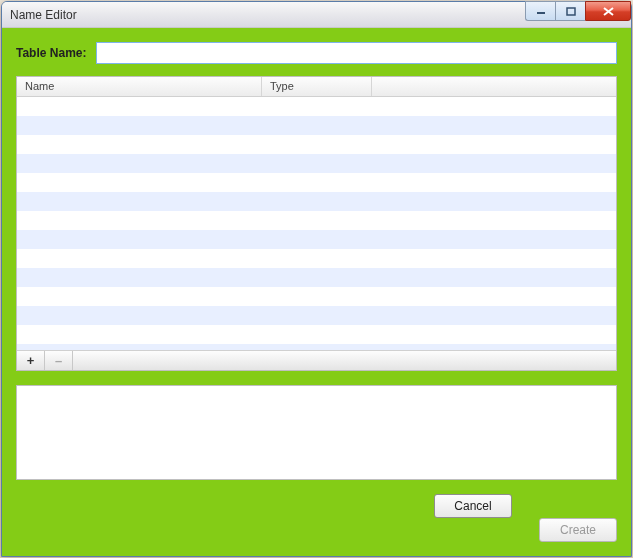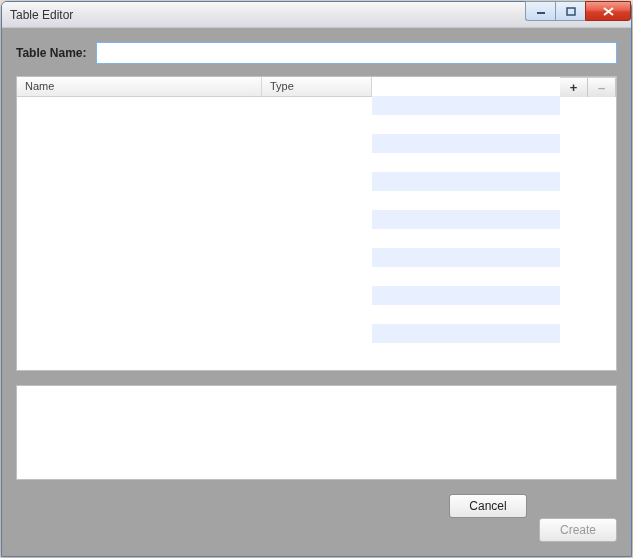--- a/index.html
+++ b/index.html
@@ -77,21 +77,21 @@
       border: 1px solid #a02818;
       border-radius: 0 0 3px 0;
       color: #fff;
     }
     .win-btn svg { display: block; }
     .content-area {
       flex: 1;
       padding: 14px;
       display: flex;
       flex-direction: column;
-      background: #a3a3a3;
+      background: #84cc16;
     }
     .field-row {
       display: flex;
       align-items: center;
       margin-bottom: 12px;
       gap: 10px;
     }
     .field-label {
       font-weight: bold;
       font-size: 12px;
@@ -104,21 +104,21 @@
       background: #fff;
       padding: 2px 5px;
       font-size: 12px;
       outline: none;
     }
     .table-container {
       border: 1px solid #bfbfbf;
       background: #fff;
       height: 295px;
       display: flex;
-      flex-direction: row;
+      flex-direction: column;
     }
     .table-header {
       display: flex;
       height: 20px;
       background: linear-gradient(to bottom, #fdfdfd, #ececec);
       border-bottom: 1px solid #d0d0d0;
       font-size: 11px;
       color: #444;
     }
     .th {
@@ -166,21 +166,21 @@
       background: #fff;
       height: 95px;
       padding: 4px;
       font-size: 12px;
       overflow: auto;
     }
     .button-row {
       margin-top: 14px;
       display: flex;
       justify-content: flex-end;
-      gap: 12px;
+      gap: 27px;
     }
     .btn {
       min-width: 78px;
       height: 24px;
       border: 1px solid #8e8e8e;
       border-radius: 3px;
       background: linear-gradient(to bottom, #fdfdfd, #e8e8e8);
       font-size: 12px;
       color: #222;
       cursor: pointer;
@@ -223,21 +223,21 @@
   <div class="ico"></div>
     <div class="ico"></div>
     <div class="ico"></div>
     <div class="ico"></div>
     <div class="ico"></div>
     <div class="ico"></div>
 </div>
 
 <div class="window">
   <div class="titlebar">
-    <span class="titlebar-title">Table Editor</span>
+    <span class="titlebar-title">Name Editor</span>
     <div class="window-controls">
       <div class="win-btn min">
         <svg width="10" height="8">
             <line x1="1" y1="6" x2="9" y2="6" stroke="#35506f" stroke-width="2"></line>
           </svg>
       </div>
       <div class="win-btn max">
         <svg width="10" height="9">
             <rect x="1" y="1" width="8" height="7" fill="none" stroke="#35506f" stroke-width="1.5"></rect>
           </svg>

